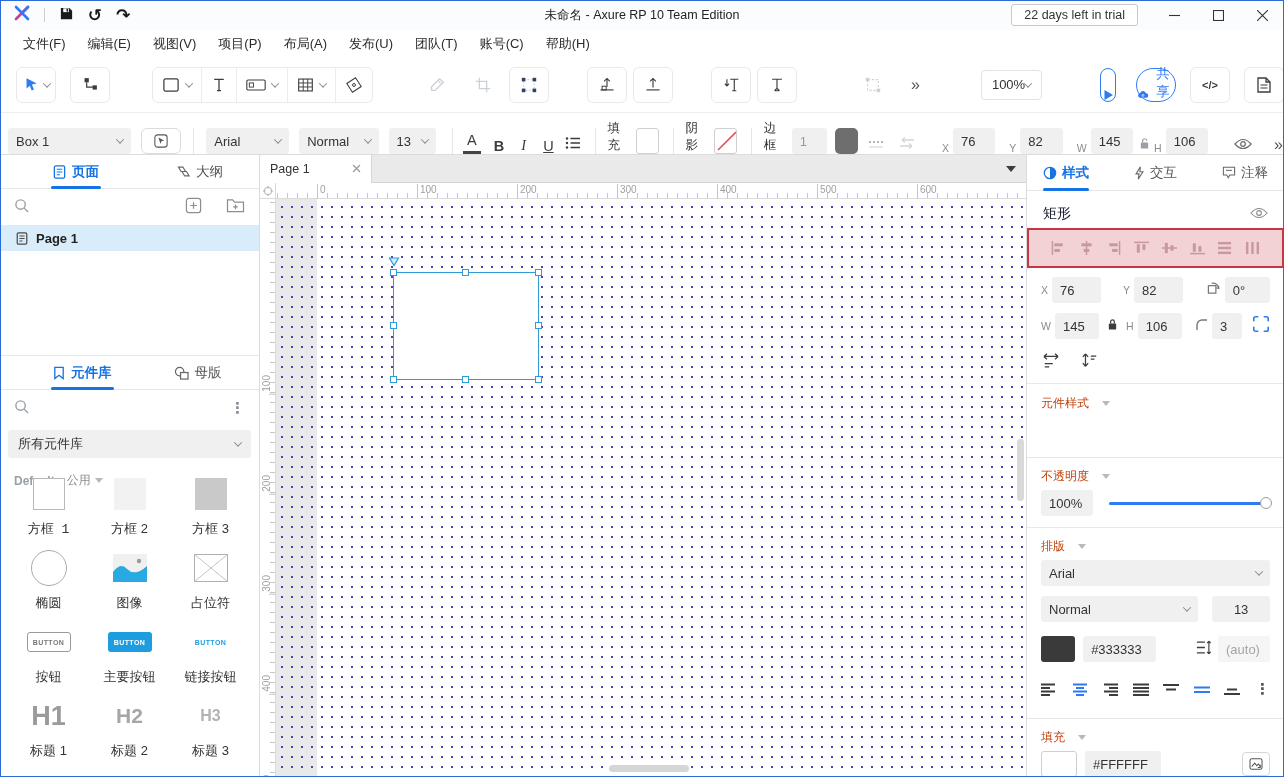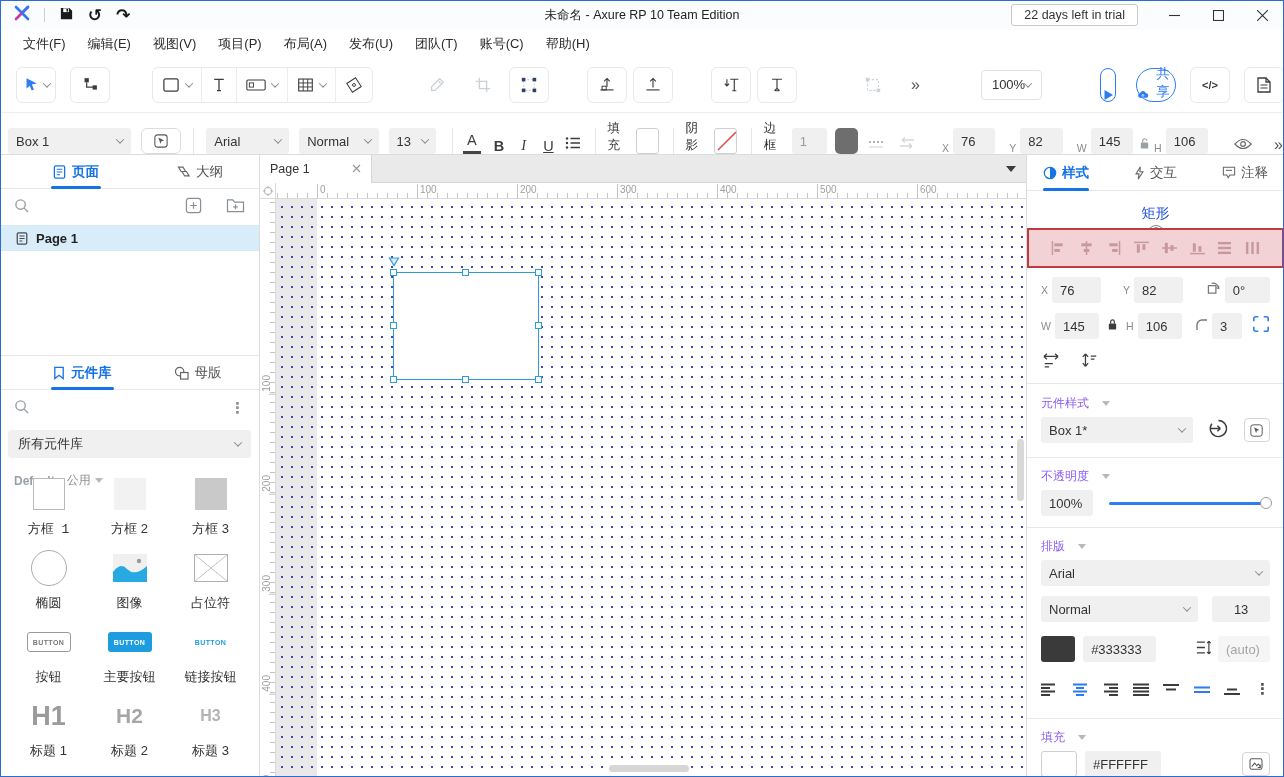--- a/index.html
+++ b/index.html
@@ -81,24 +81,24 @@
   .handle { position:absolute; width:7px; height:7px; background:#fff; border:1px solid #2f9cd9; }
   .hthumb { position:absolute; left:333px; bottom:5px; width:80px; height:7px; background:#d6d6d6; border-radius:4px; }
   .vthumb { position:absolute; right:2px; top:240px; width:7px; height:62px; background:#d9d9d9; border-radius:4px; }
 
   
   .rpanel { position:absolute; left:1026px; top:155px; bottom:0; width:258px; background:#fff; border-left:1px solid #dcdcdc; }
   .rtabs { display:flex; align-items:center; justify-content:space-between; height:36px; padding:0 16px; border-bottom:1px solid #e7e7e7; }
   .rtab { display:flex; align-items:center; gap:5px; font-size:13.5px; color:#555; height:100%; position:relative; }
   .rtab.active { color:#1673e5; font-weight:bold; }
   .rtab.active::after { content:""; position:absolute; left:0; right:0; bottom:-1px; height:3px; background:#1673e5; border-radius:2px; }
-  .shape-row { display:flex; align-items:center; justify-content:space-between; padding:14px 16px 10px; font-size:14px; color:#1d4ed8;flex-direction:column; }
+  .shape-row { display:flex; align-items:center; justify-content:space-between; padding:14px 16px 10px; font-size:14px; color:#0f172a; }
   .redbox { position:absolute; left:0; right:0; top:73px; height:40px; background:#f3d2d6; border:2px solid #c63840; display:flex; align-items:center; justify-content:space-between; padding:0 22px; }
   .dim-row { position:absolute; left:0; right:0; display:flex; align-items:center; padding:0 14px; }
-  .sec-label { font-size:12px; color:#8b5cf6; display:flex; align-items:center; gap:13px; padding:0 14px; }
+  .sec-label { font-size:12px; color:#c2410c; display:flex; align-items:center; gap:13px; padding:0 14px; }
   .caret { width:0; height:0; border-left:4px solid transparent; border-right:4px solid transparent; border-top:5px solid #b8b8b8; display:inline-block; }
   .divider { position:absolute; left:0; right:0; height:1px; background:#e8e8e8; }
   .slider-track { position:relative; height:3px; background:#2e7bf2; border-radius:2px; flex:1; }
   .slider-thumb { position:absolute; right:-2px; top:50%; transform:translateY(-50%); width:12px; height:12px; background:#fff; border:1.5px solid #9a9a9a; border-radius:50%; }
   .swatch { border:1px solid #cfcfcf; border-radius:3px; background:#fff; }
   .align-row { position:absolute; left:14px; right:14px; display:flex; align-items:center; justify-content:space-between; }
 </style>
 </head>
 <body>
 
@@ -743,38 +743,20 @@
         </svg>
     </span>
   </div>
 
   <div class="divider" style="top:228px;"></div>
 
   <div class="sec-label" style="position:absolute;top:240px;left:0;">
     <span>元件样式</span>
     <span class="caret"></span>
   </div>
-  <div class="dim-row" style="top:262px;">
-    <div class="field" style="width:160px;justify-content:space-between;">
-      <span>Box 1*</span>
-      <span class="cv"></span>
-    </div>
-    <span style="margin-left:16px;">
-      <svg width="19" height="19" viewBox="0 0 20 20">
-          <path d="M10 1.5 A8.5 8.5 0 1 1 3 5" fill="none" stroke="#3c3c3c" stroke-width="1.5"></path>
-          <path d="M2 10 H12 M12 10 L8.8 7 M12 10 L8.8 13" stroke="#3c3c3c" stroke-width="1.5" fill="none"></path>
-        </svg>
-    </span>
-    <span style="margin-left:16px;border:1px solid #d6d6d6;border-radius:4px;width:28px;height:24px;display:flex;align-items:center;justify-content:center;">
-      <svg width="13" height="13" viewBox="0 0 16 16">
-          <rect x="1" y="1" width="14" height="14" rx="3" fill="none" stroke="#555" stroke-width="1.2"></rect>
-          <path d="M5 4 L11.5 7.5 L8.4 8.4 L7.5 11.5 Z" fill="#555"></path>
-        </svg>
-    </span>
-  </div>
 
   <div class="divider" style="top:302px;"></div>
 
   <div class="sec-label" style="position:absolute;top:313px;left:0;">
     <span>不透明度</span>
     <span class="caret"></span>
   </div>
   <div class="dim-row" style="top:335px;gap:16px;">
     <div class="field" style="width:52px;">
         <span>100%</span>

